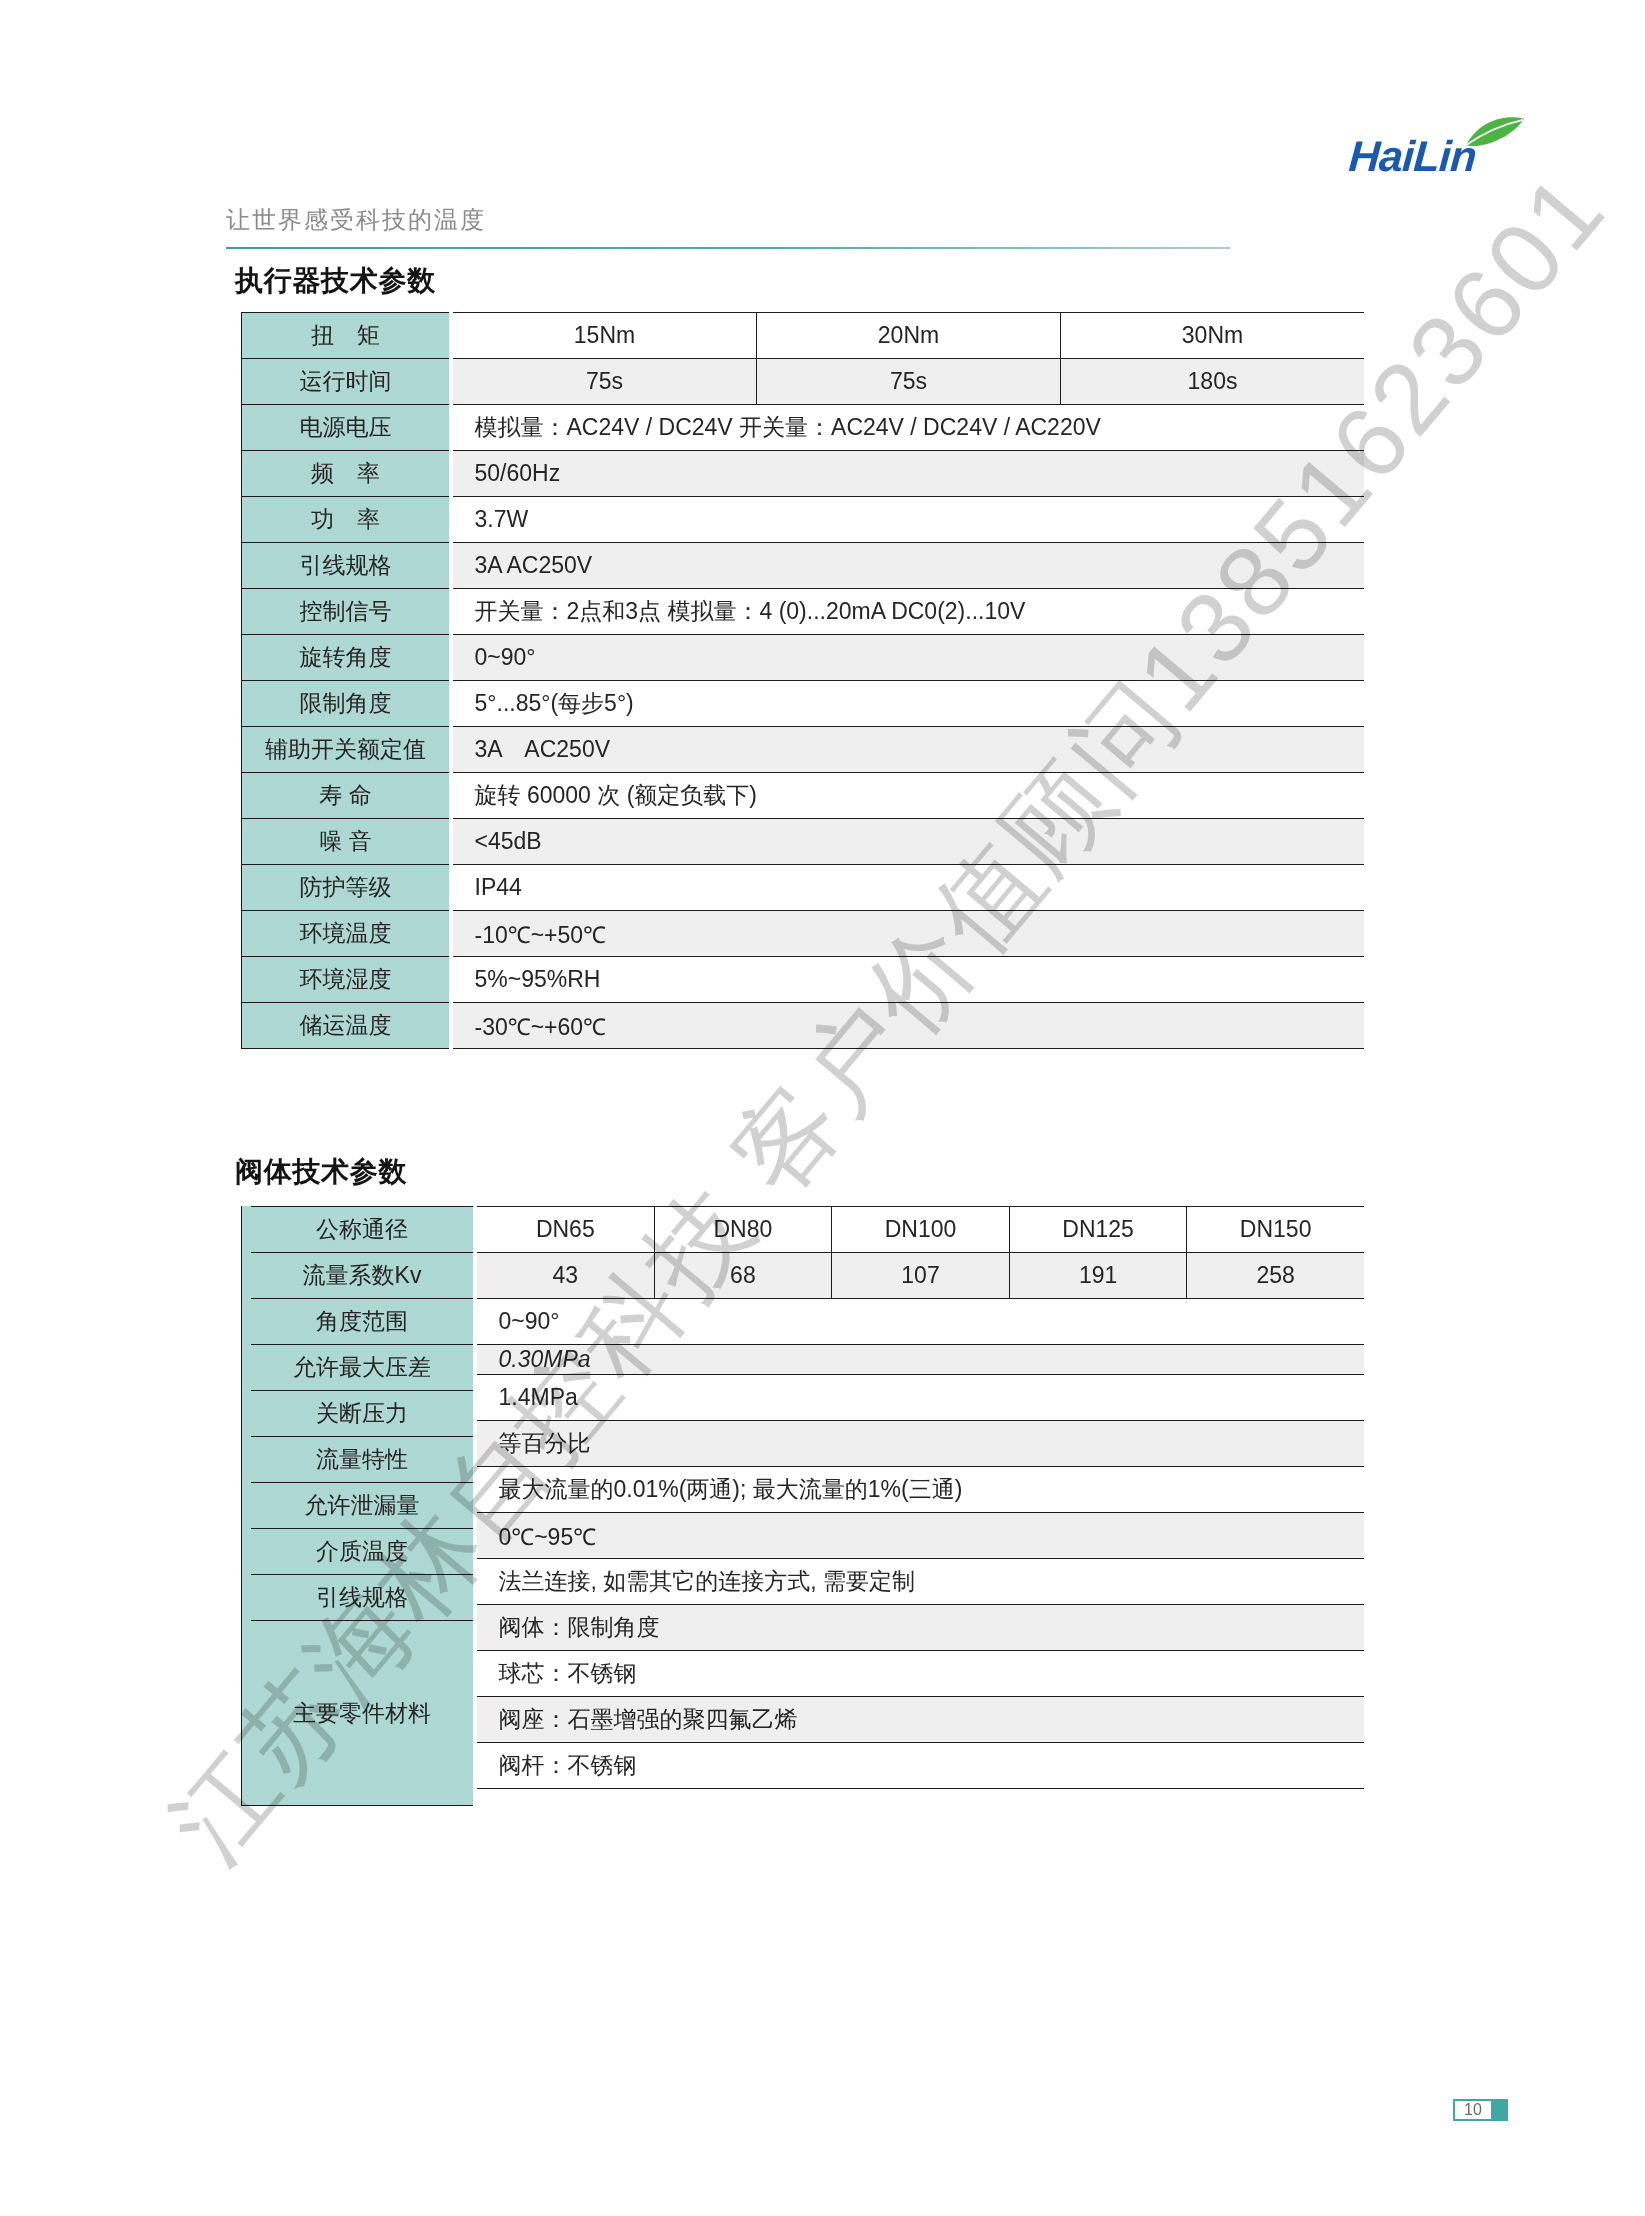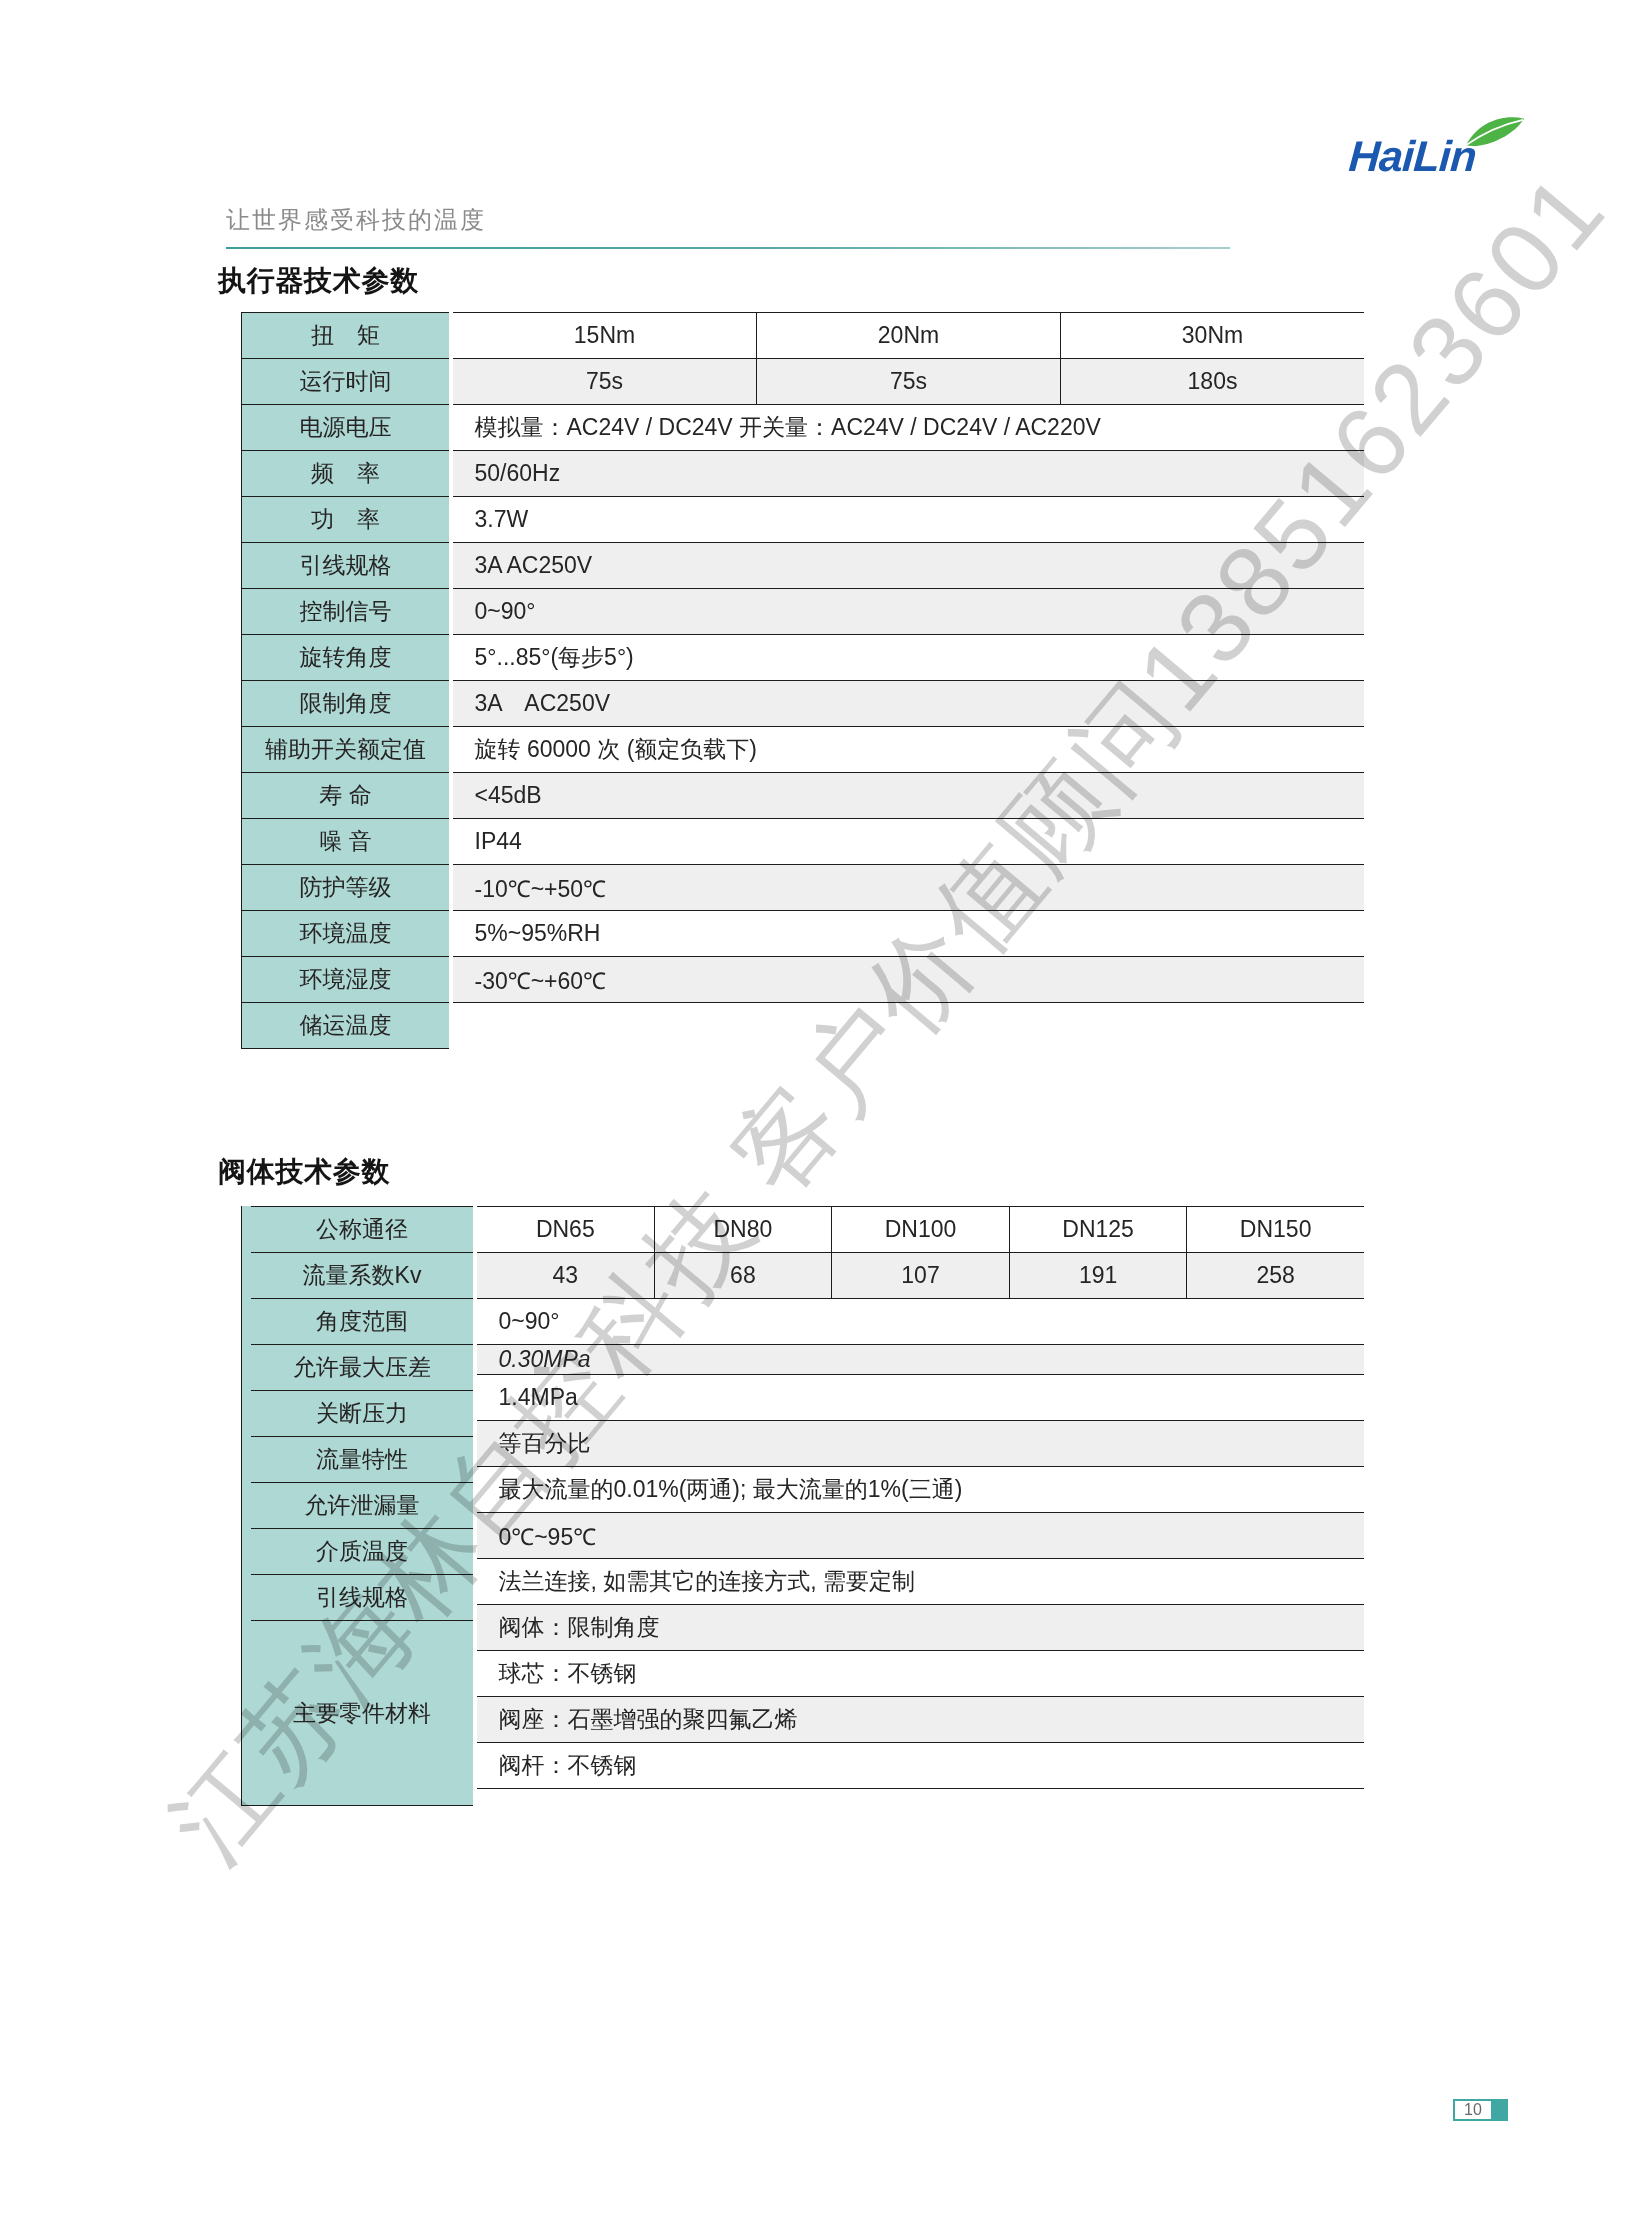--- a/index.html
+++ b/index.html
@@ -22,21 +22,21 @@
   }
   .logo{position:absolute;left:1349px;top:132px;width:188px;height:60px;}
   .logo-text{
     font-size:43px;font-weight:800;font-style:italic;
     color:#1b58b0;letter-spacing:-0.7px;white-space:nowrap;
     transform:skewX(-4deg);display:inline-block;
   }
   .logo-leaf{position:absolute;right:10.7px;top:-17.5px;width:62px;height:34px;}
   
   .section-title{
-    position:absolute;left:218px;
+    position:absolute;left:235px;
     font-size:28px;font-weight:bold;color:#141414;
     letter-spacing:0.7px;white-space:nowrap;
   }
   #title-0{top:262px;}
   #title-1{top:1153px;}
   
   .tbl{position:absolute;left:241px;width:1123px;display:flex;align-items:flex-start;}
   #table-0{top:312px;}
   #table-1{top:1206px;}
   .labels{
@@ -137,20 +137,21 @@
         </div>
         <div class="data-row alt grid" style="height: 46px;">
           <div class="cell">75s</div>
           <div class="cell">75s</div>
           <div class="cell">180s</div>
         </div>
         <div class="data-row plain" style="height: 46px;">模拟量：AC24V / DC24V 开关量：AC24V / DC24V / AC220V</div>
         <div class="data-row alt plain" style="height: 46px;">50/60Hz</div>
         <div class="data-row plain" style="height: 46px;">3.7W</div>
         <div class="data-row alt plain" style="height: 46px;">3A AC250V</div>
+        <div class="data-row plain" style="height: 46px;">开关量：2点和3点 模拟量：4 (0)...20mA DC0(2)...10V</div>
         <div class="data-row alt plain" style="height: 46px;">0~90°</div>
         <div class="data-row plain" style="height: 46px;">5°...85°(每步5°)</div>
         <div class="data-row alt plain" style="height: 46px;">3A　AC250V</div>
         <div class="data-row plain" style="height: 46px;">旋转 60000 次 (额定负载下)</div>
         <div class="data-row alt plain" style="height: 46px;">&lt;45dB</div>
         <div class="data-row plain" style="height: 46px;">IP44</div>
         <div class="data-row alt plain" style="height: 46px;">-10℃~+50℃</div>
         <div class="data-row plain" style="height: 46px;">5%~95%RH</div>
         <div class="data-row alt plain" style="height: 46px;">-30℃~+60℃</div>
       </div>

